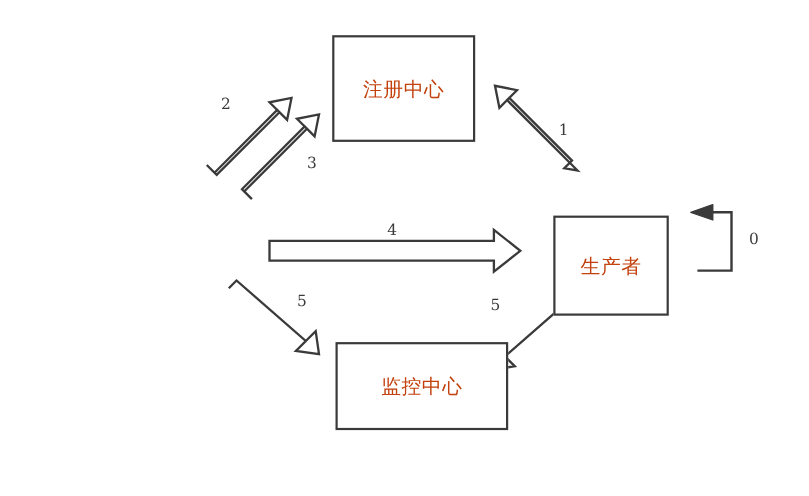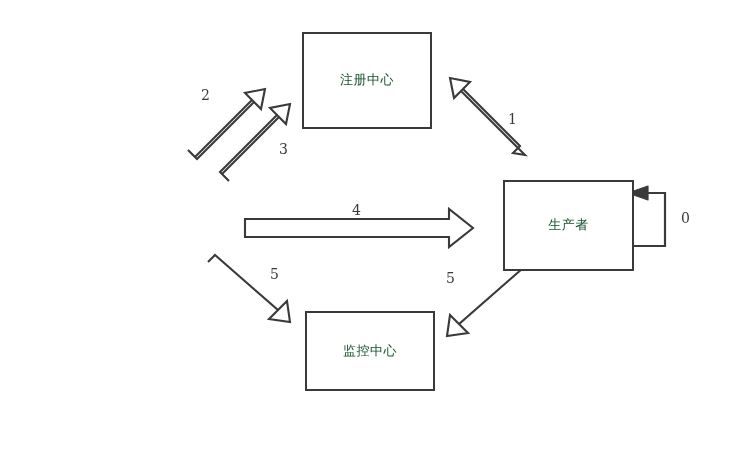--- a/index.html
+++ b/index.html
@@ -27,40 +27,40 @@
   .node-box {
     position: absolute;
     box-sizing: border-box;
     background: #ffffff;
     border: 2.2px solid #3a3a3a;
     display: flex;
     align-items: center;
     justify-content: center;
   }
   .node-label {
-    font-size: 13px;
-    color: #14532d;
+    font-size: 18px;
+    color: #c2410c;
     letter-spacing: 0.5px;
     line-height: 1;
-    font-family: Liberation Mono, monospace;
+    font-family: Liberation Sans, sans-serif;
     white-space: nowrap;
   }
   .edge-label {
     position: absolute;
     font-size: 14px;
     color: #3a3a3a;
     font-family: "DejaVu Serif", "Liberation Serif", serif;
     line-height: 1;
     white-space: nowrap;
   }
   
   #node-registry   { left: 302px; top: 32px;  width: 130px; height: 97px; }
   #node-consumer   { left: 83px;  top: 180px; width: 130px; height: 86px; }
-  #node-producer   { left: 503px; top: 180px; width: 131px; height: 91px; align-items: center; }
-  #node-monitor    { left: 305px; top: 311px; width: 130px; height: 80px; }
+  #node-producer   { left: 503px; top: 196px; width: 105px; height: 91px; align-items: center; }
+  #node-monitor    { left: 305px; top: 311px; width: 157px; height: 80px; }
   
   #label-0 { left: 681px; top: 211px; }
   #label-1 { left: 508px; top: 112px; }
   #label-2 { left: 201px; top: 88px;  }
   #label-3 { left: 279px; top: 142px; }
   #label-4 { left: 352px; top: 203px; }
   #label-5a { left: 270px; top: 267px; }
   #label-5b { left: 446px; top: 271px; }
 </style>
 </head>

